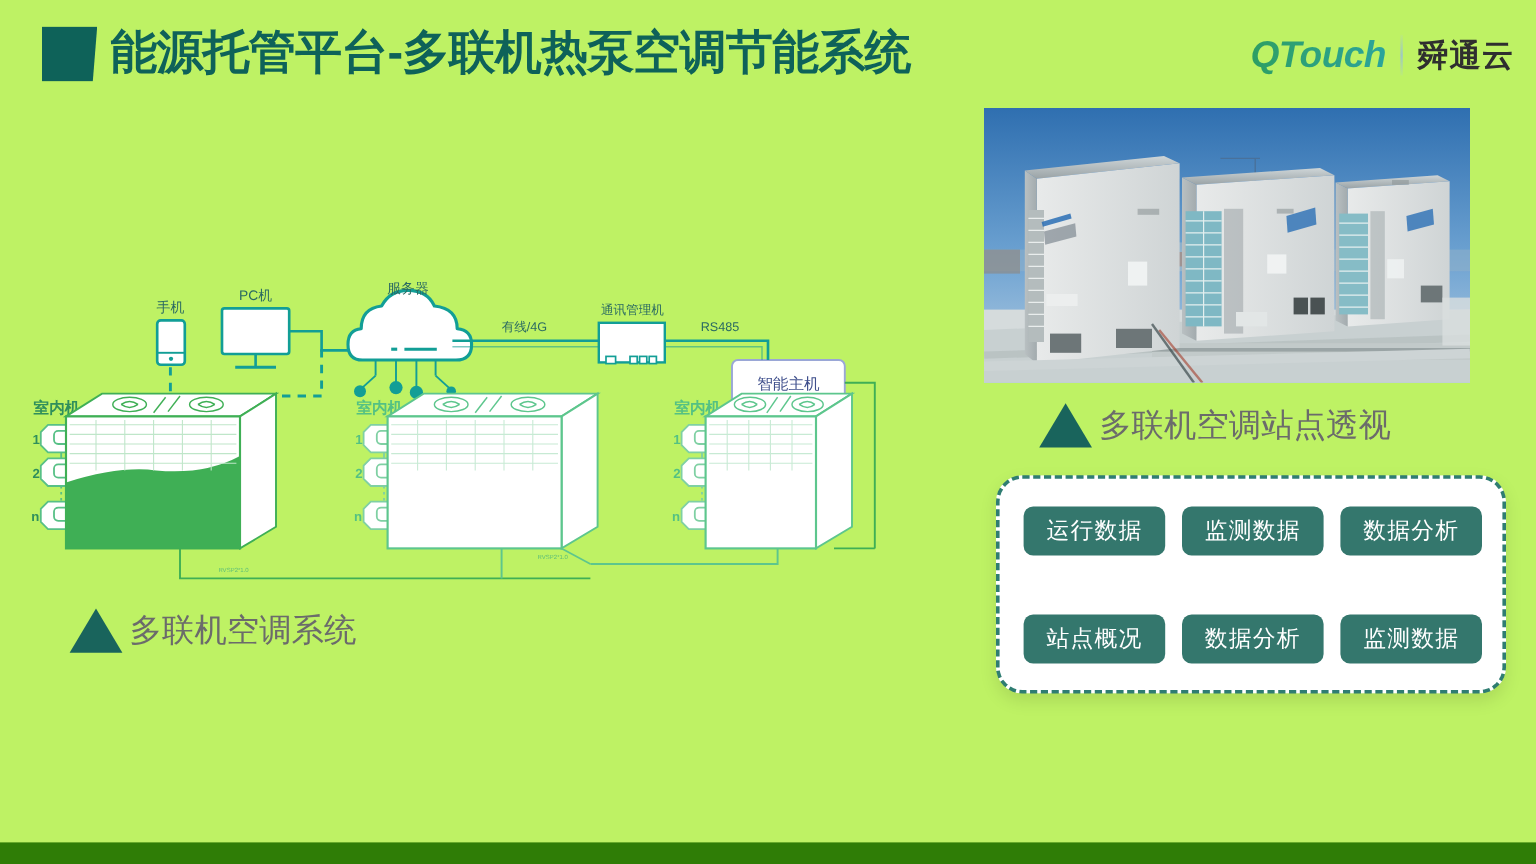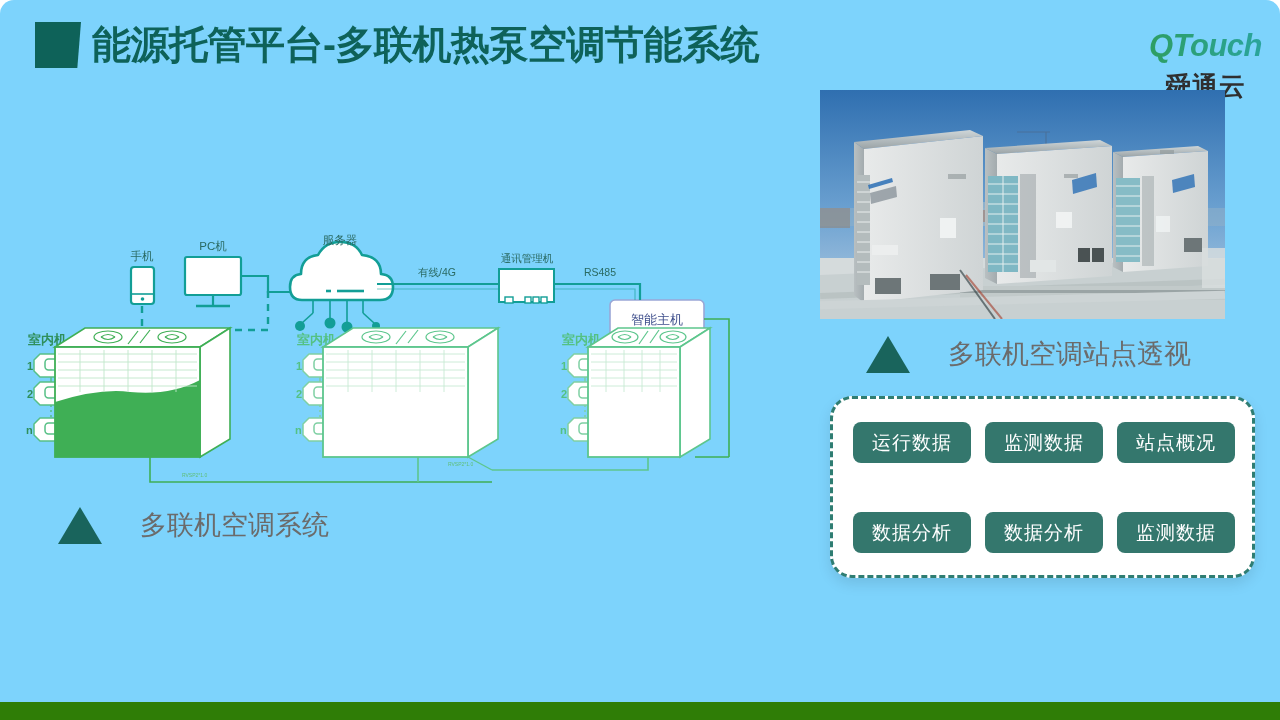--- a/index.html
+++ b/index.html
@@ -3,54 +3,54 @@
 <meta charset="utf-8">
 <style>
   html,body{margin:0;padding:0;}
   body{
     width:1280px;height:720px;
     background:#ffffff;
     font-family:"Liberation Sans","DejaVu Sans",sans-serif;
     overflow:hidden;
     position:relative;
   }
-  .slide{position:absolute;inset:0;background:#7dd3fc;border-radius:14px;}
+  .slide{position:absolute;inset:0;background:#bef264;}
 
   
   .header{position:absolute;left:0;top:0;width:1280px;height:92px;}
   .title-mark{
     position:absolute;left:35px;top:22px;width:46px;height:46px;
     background:#0e6259;
     clip-path:polygon(0 0,100% 0,92% 100%,0 100%);
   }
   .title-text{
     position:absolute;left:92px;top:22px;
     font-size:39px;line-height:46px;font-weight:bold;
     color:#0e6259;letter-spacing:-0.5px;white-space:nowrap;
   }
-  .logo{position:absolute;right:18px;top:26px;display:flex;align-items:center;height:40px;flex-direction:column;}
+  .logo{position:absolute;right:18px;top:26px;display:flex;align-items:center;height:40px;}
   .logo-q{
     font-size:31px;font-weight:bold;font-style:italic;
     background:linear-gradient(90deg,#2e9e63 0%,#2aa49c 100%);
     -webkit-background-clip:text;background-clip:text;color:transparent;
     letter-spacing:-0.5px;line-height:40px;
   }
   .logo-div{width:2px;height:34px;margin:0 12px;
     background:linear-gradient(180deg,rgba(180,210,205,.15),#9fc8c3,rgba(180,210,205,.15));}
   .logo-cn{font-size:26px;font-weight:bold;color:#2f2f2f;line-height:40px;letter-spacing:1px;}
 
   
   .bottom-bar{position:absolute;left:0;bottom:0;width:1280px;height:18px;background:#2f7d06;}
 
   
   .diagram{position:absolute;left:0;top:92px;width:790px;height:480px;}
   .diagram svg{display:block;}
 
   
-  .caption{position:absolute;display:flex;align-items:flex-end;gap:32px;}
+  .caption{position:absolute;display:flex;align-items:flex-end;}
   .cap-tri{
     width:0;height:0;border-left:22px solid transparent;border-right:22px solid transparent;
     border-bottom:37px solid #19645c;margin-right:6px;
   }
   .cap-text{font-size:27px;color:#6b6b6b;line-height:37px;white-space:nowrap;}
   #caption-left{left:58px;top:507px;}
   #caption-right{left:866px;top:336px;}
 
   
   .photo{
@@ -457,22 +457,22 @@
 
   <div class="caption" id="caption-right">
     <div class="cap-tri"></div>
     <div class="cap-text">多联机空调站点透视</div>
   </div>
 
   <div class="panel">
     <div class="panel-grid">
       <div class="pbtn">运行数据</div>
       <div class="pbtn">监测数据</div>
+      <div class="pbtn">数据分析</div>
       <div class="pbtn">站点概况</div>
-      <div class="pbtn">数据分析</div>
       <div class="pbtn">数据分析</div>
       <div class="pbtn">监测数据</div>
     </div>
   </div>
 
   <div class="bottom-bar"></div>
 
 </div>
 
 </body></html>

